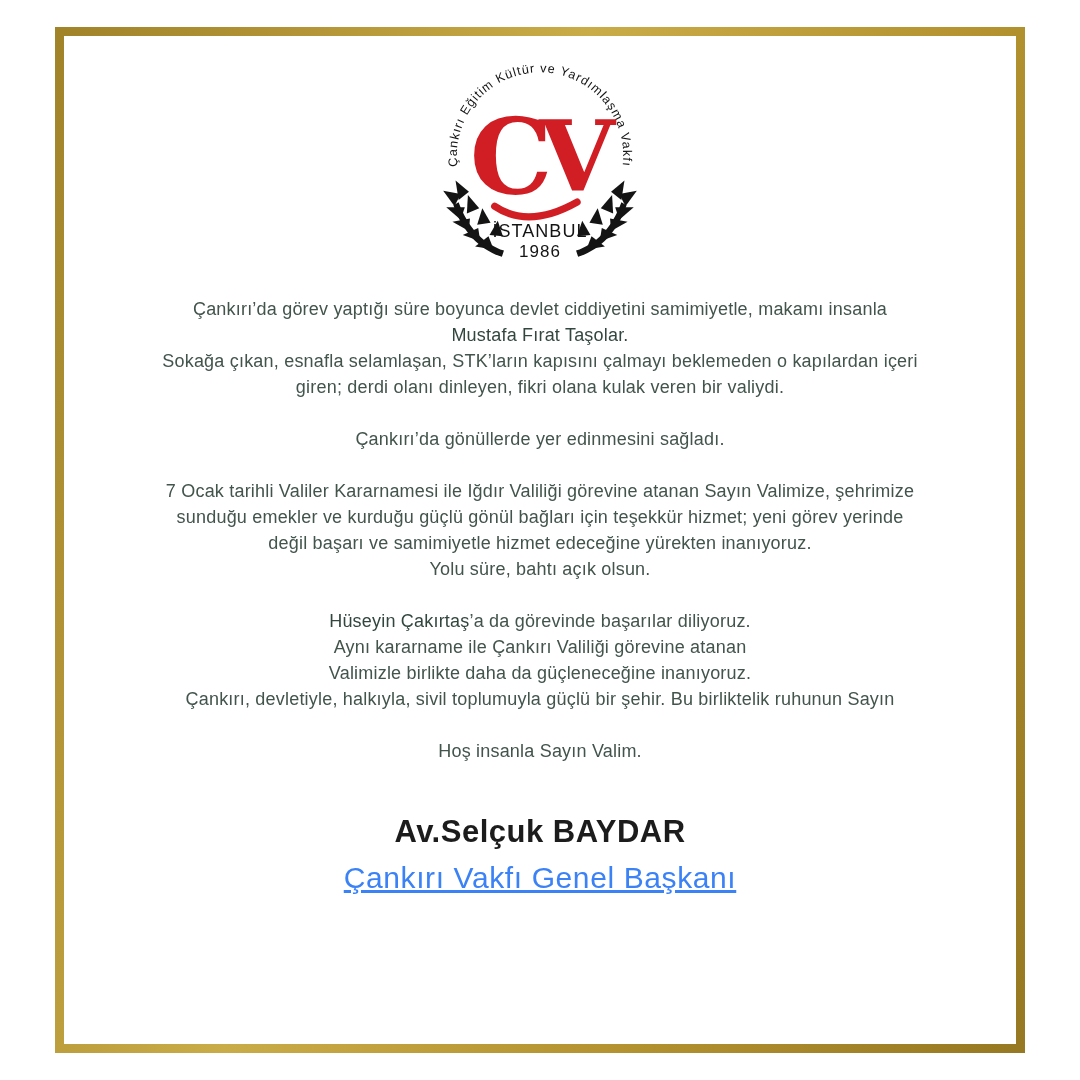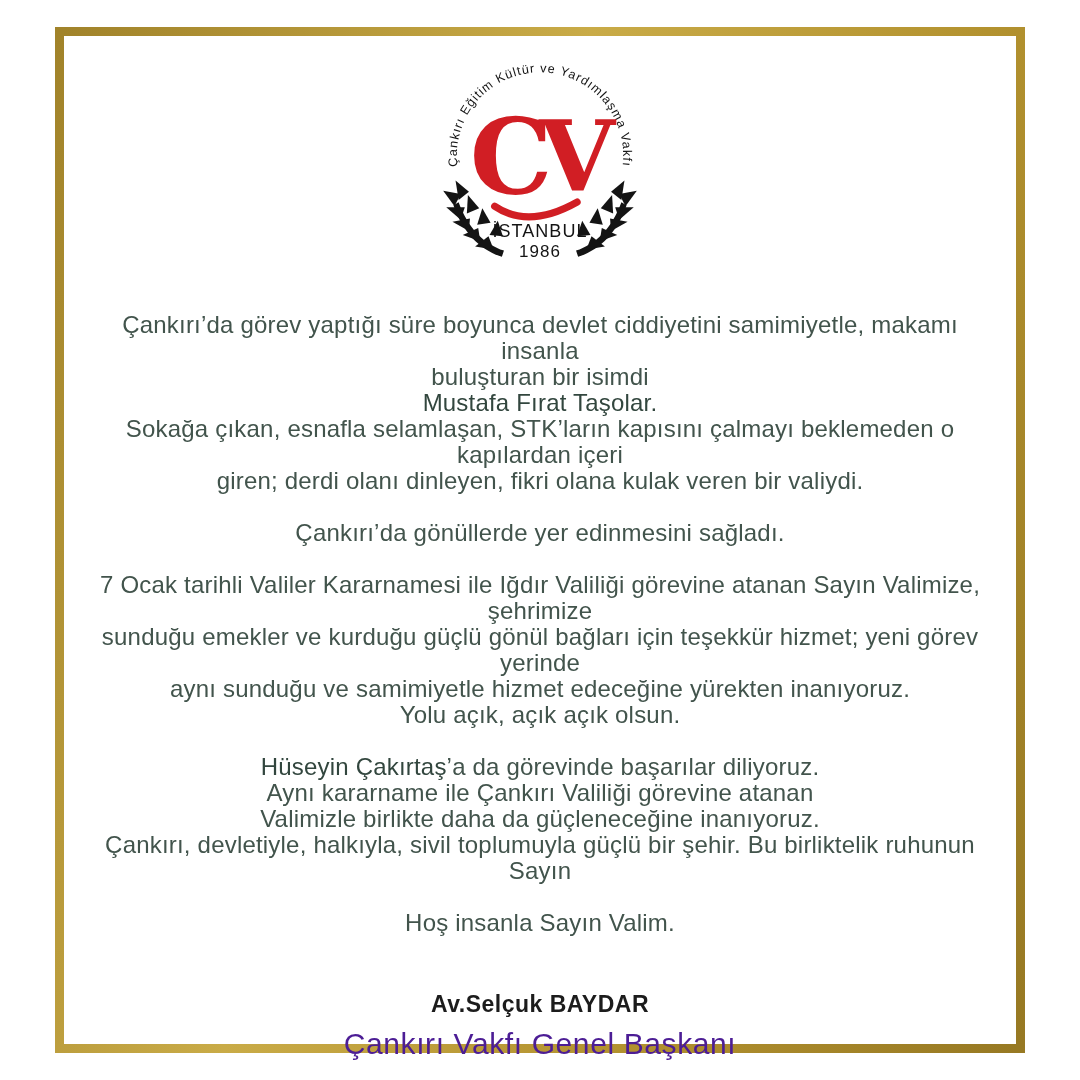--- a/index.html
+++ b/index.html
@@ -11,31 +11,31 @@
     position:absolute;left:55px;top:27px;right:55px;bottom:27px;
     border:9px solid #b3922f;
     border-image:linear-gradient(110deg,#a1832a 0%,#c9ab47 40%,#b3922f 70%,#977923 100%) 1;
     box-sizing:border-box;
   }
   .content{
     position:absolute;left:90px;top:36px;width:900px;
     text-align:center;color:#42544c;
   }
   .logo-wrap{margin-top:24px;display:flex;justify-content:center;}
-  .body-text{margin-top:46px;font-size:24px;line-height:26px;letter-spacing:.2px;}
+  .body-text{margin-top:30px;font-size:18px;line-height:26px;letter-spacing:.2px;}
   .para{margin:0 0 26px 0;padding:0;}
   .para:last-child{margin-bottom:0;}
   .line{display:block;}
   .b{font-weight:normal;color:#32463e;}
   .signature{margin-top:50px;}
   .sig-name{
-    font-size:23px;font-weight:bold;color:#1c1c1c;letter-spacing:.5px;line-height:36px;
+    font-size:31px;font-weight:bold;color:#1c1c1c;letter-spacing:.5px;line-height:36px;
   }
   .sig-title{
-    font-size:30px;color:#4c1d95;line-height:40px;margin-top:2px;letter-spacing:.6px;
+    font-size:30px;color:#3b82f6;line-height:40px;margin-top:8px;letter-spacing:.6px;text-decoration:underline;
   }
   svg text{font-family:"Liberation Sans", sans-serif;}
   .mono{font-family:"DejaVu Serif", serif;font-weight:bold;}
 </style>
 </head>
 <body>
 
 <div class="frame"></div>
 
 <div class="content">
@@ -72,33 +72,32 @@
       <use href="#laurelL" transform="translate(200,0) scale(-1,1)"></use>
 
       <text x="100" y="172" text-anchor="middle" font-size="17.5" letter-spacing="1" fill="#141414">İSTANBUL</text>
       <text x="100" y="191" text-anchor="middle" font-size="16.5" letter-spacing="1" fill="#141414">1986</text>
     </svg>
   </div>
 
   <div class="body-text">
       <p class="para">
         <span class="line"><span>Çankırı’da görev yaptığı süre boyunca devlet ciddiyetini samimiyetle, makamı insanla</span></span>
-        <span class="line"><span>buluşturan bir isimdi</span></span>
         <span class="line"><span class="b">Mustafa Fırat Taşolar.</span></span>
         <span class="line"><span>Sokağa çıkan, esnafla selamlaşan, STK’ların kapısını çalmayı beklemeden o kapılardan içeri</span></span>
         <span class="line"><span>giren; derdi olanı dinleyen, fikri olana kulak veren bir valiydi.</span></span>
       </p>
       <p class="para">
         <span class="line"><span>Çankırı’da gönüllerde yer edinmesini sağladı.</span></span>
       </p>
       <p class="para">
         <span class="line"><span>7 Ocak tarihli Valiler Kararnamesi ile Iğdır Valiliği görevine atanan Sayın Valimize, şehrimize</span></span>
         <span class="line"><span>sunduğu emekler ve kurduğu güçlü gönül bağları için teşekkür hizmet; yeni görev yerinde</span></span>
-        <span class="line"><span>aynı sunduğu ve samimiyetle hizmet edeceğine yürekten inanıyoruz.</span></span>
-        <span class="line"><span>Yolu açık, açık açık olsun.</span></span>
+        <span class="line"><span>değil başarı ve samimiyetle hizmet edeceğine yürekten inanıyoruz.</span></span>
+        <span class="line"><span>Yolu süre, bahtı açık olsun.</span></span>
       </p>
       <p class="para">
         <span class="line"><span class="b">Hüseyin Çakırtaş</span><span>’a da görevinde başarılar diliyoruz.</span></span>
         <span class="line"><span>Aynı kararname ile Çankırı Valiliği görevine atanan</span></span>
         <span class="line"><span>Valimizle birlikte daha da güçleneceğine inanıyoruz.</span></span>
         <span class="line"><span>Çankırı, devletiyle, halkıyla, sivil toplumuyla güçlü bir şehir. Bu birliktelik ruhunun Sayın</span></span>
       </p>
       <p class="para">
         <span class="line"><span>Hoş insanla Sayın Valim.</span></span>
       </p>

